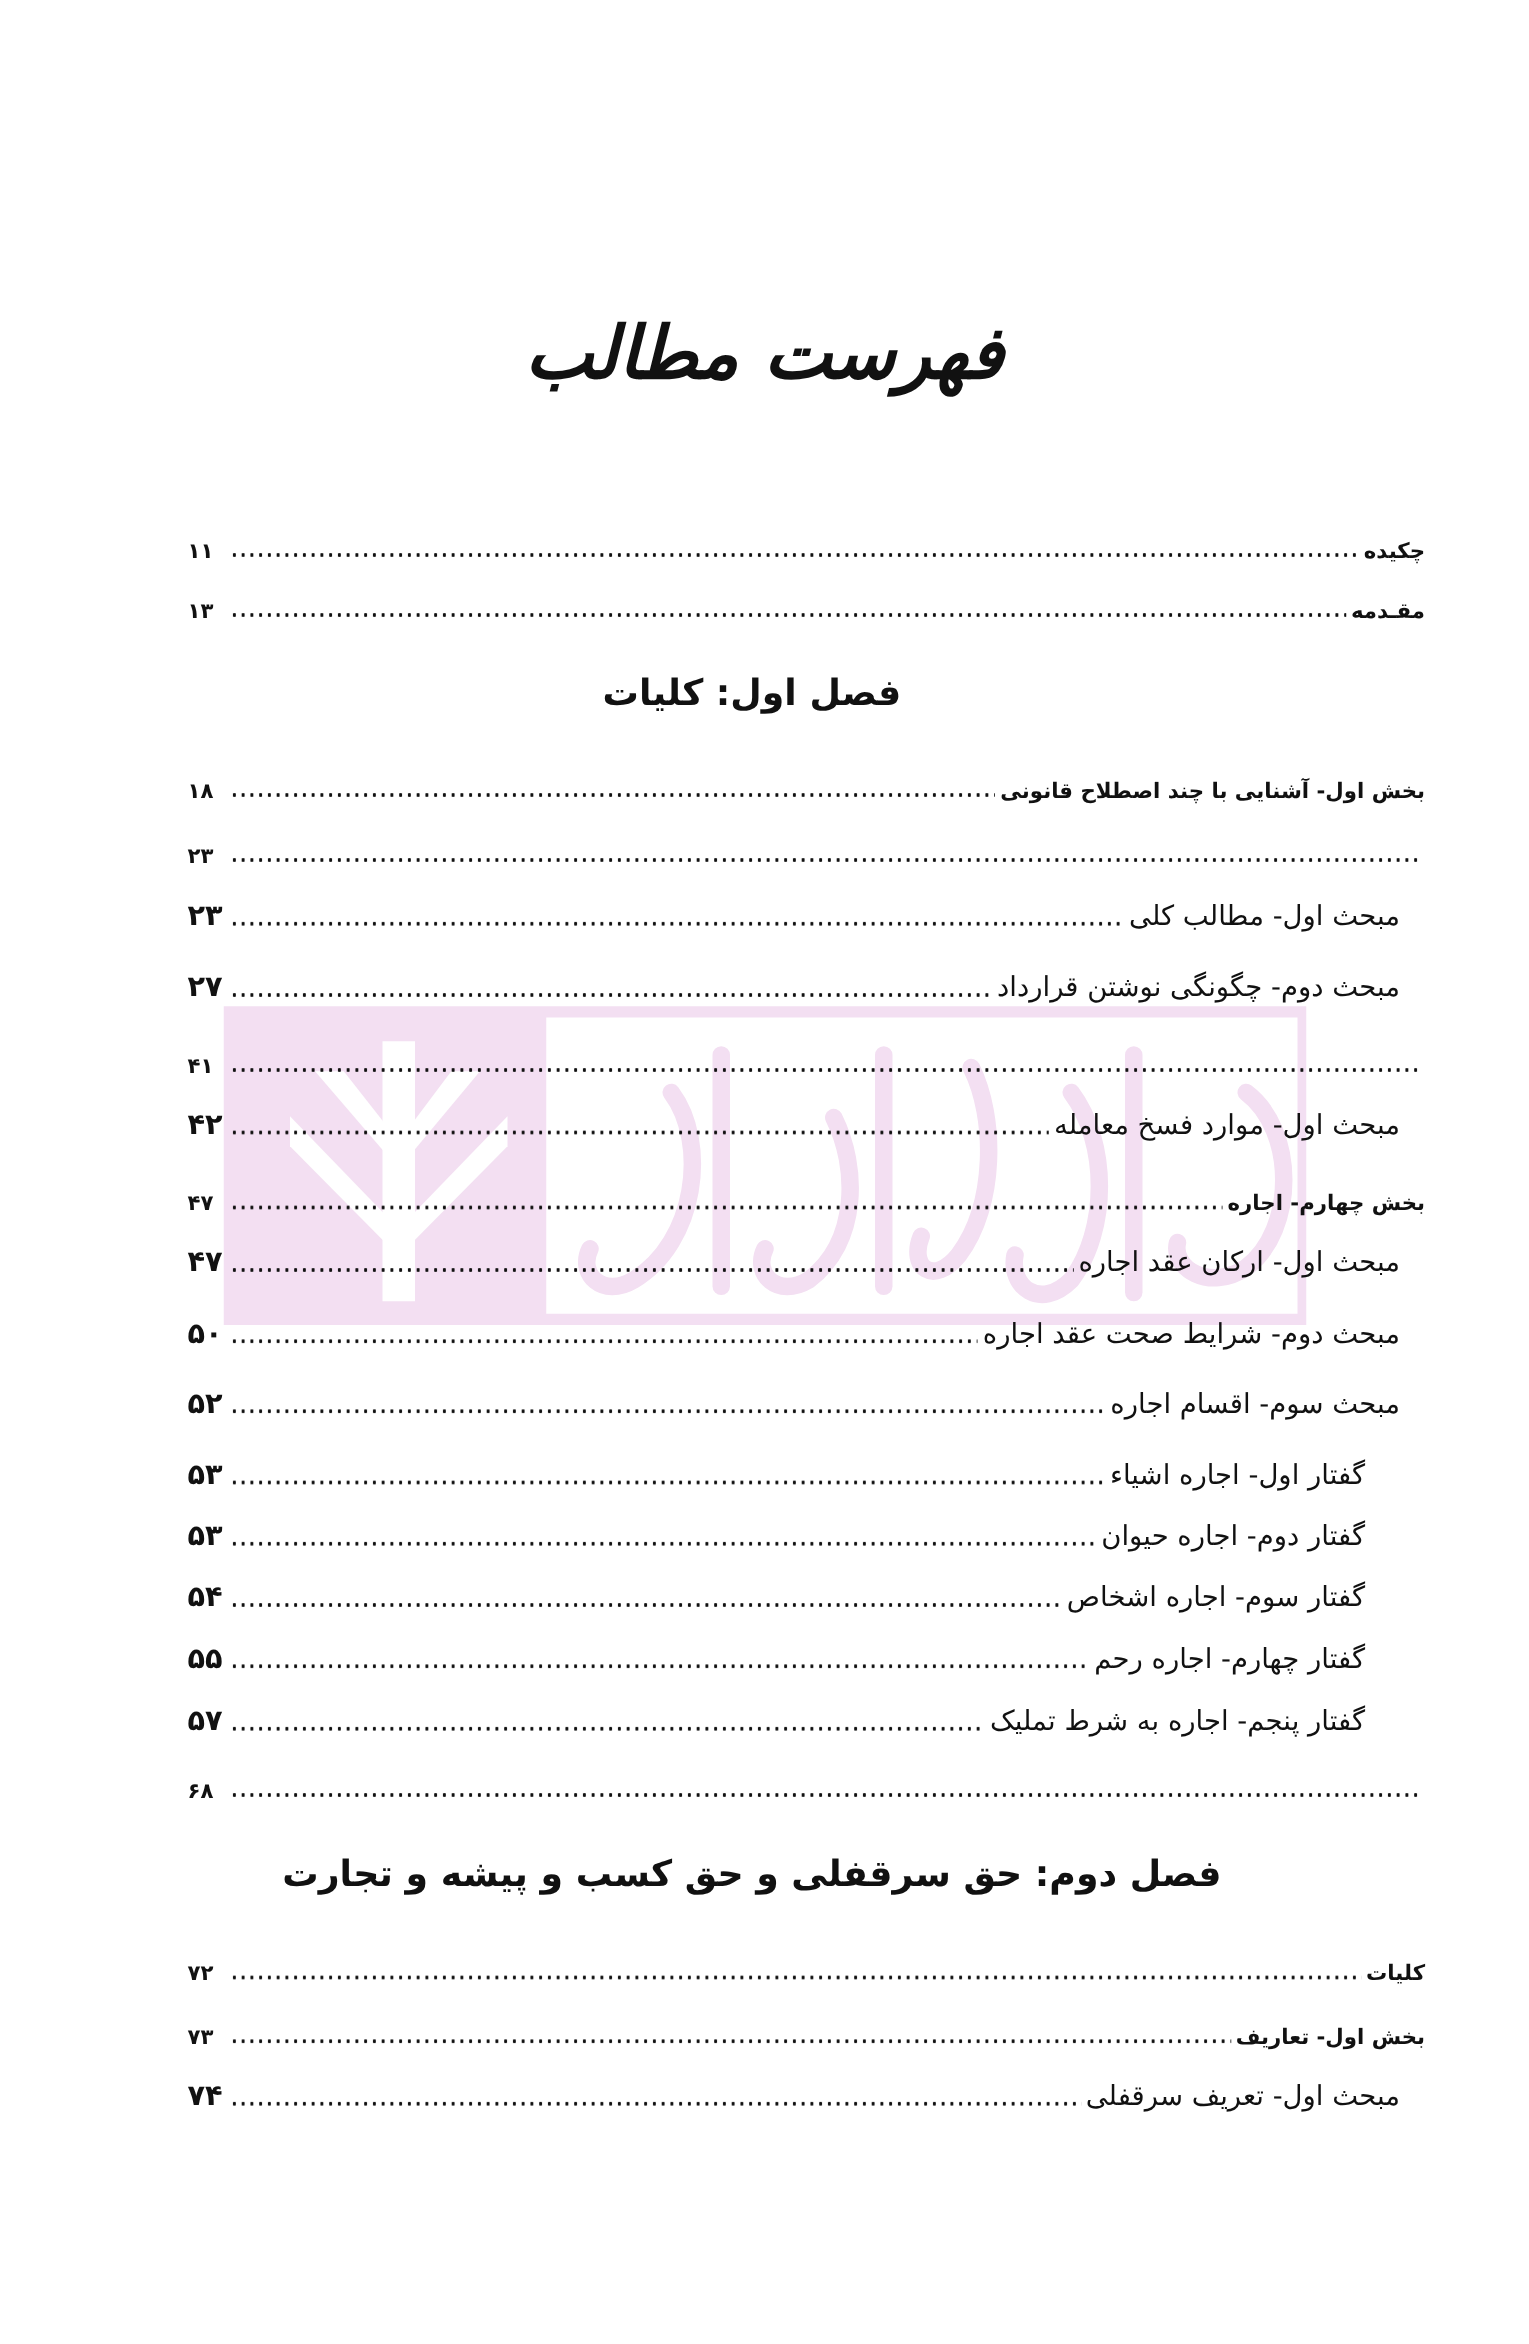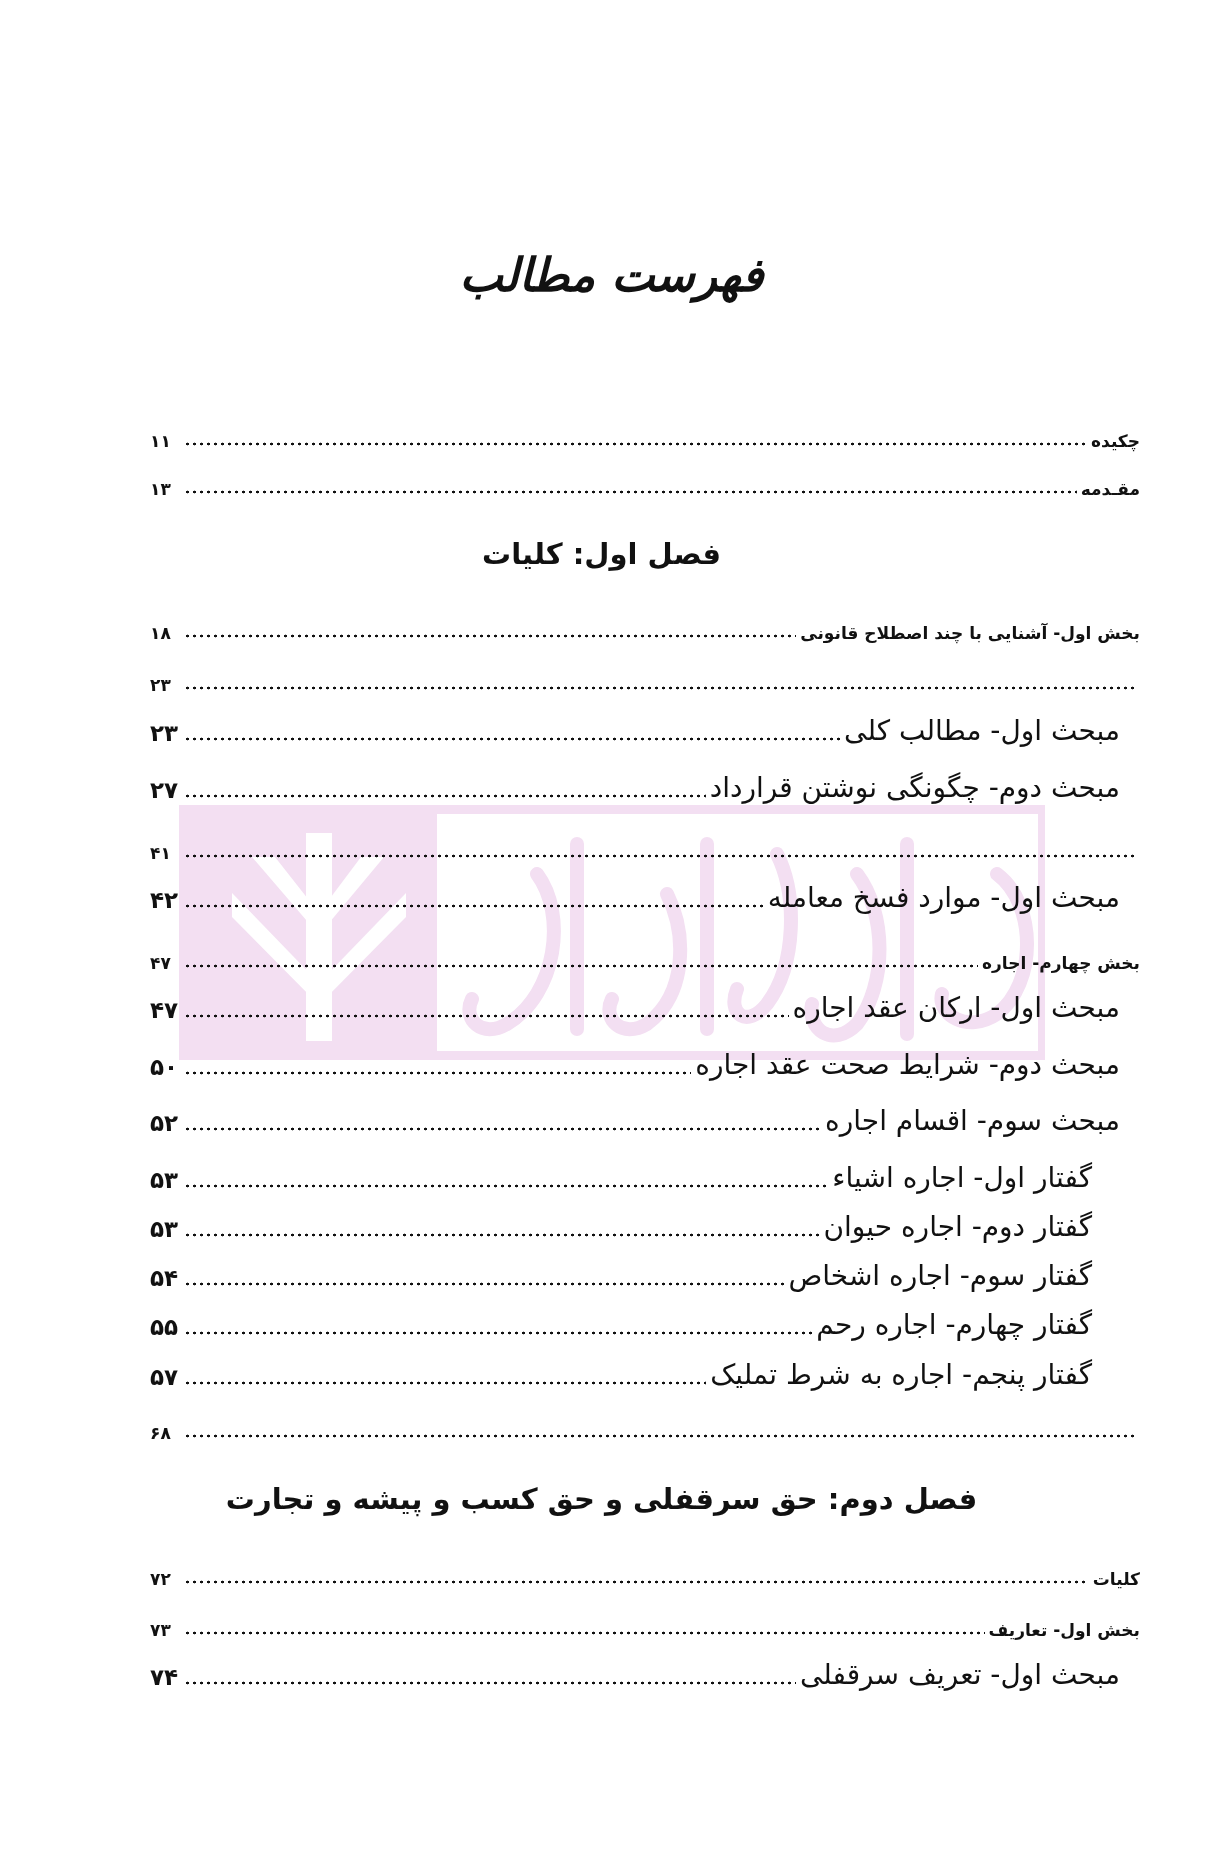--- a/index.html
+++ b/index.html
@@ -8,36 +8,36 @@
   .page { position:absolute; left:0; top:0; width:1223px; height:1875px; }
 
   
   .wm { position:absolute; left:179px; top:805px; width:866px; height:255px;
         background:#f3dff2; z-index:0; }
   .wm-inner { position:absolute; left:258px; top:9px; right:7px; bottom:9px; background:#ffffff; }
   .wm-logo { position:absolute; left:0; top:0; width:258px; height:255px; }
   .wm-text { position:absolute; left:0; top:0; width:100%; height:100%; }
 
   .title { position:absolute; left:0; width:1223px; top:248px; text-align:center;
-           font-family:"DejaVu Serif", serif; font-size:46px; font-weight:bold; font-style:italic;
+           font-family:"DejaVu Serif", serif; font-size:58px; font-weight:bold; font-style:italic;
            direction:rtl; z-index:2; letter-spacing:-1px; }
 
   .heading { position:absolute; left:0; width:1223px; text-align:center; direction:rtl;
              font-size:29px; font-weight:bold; z-index:2; }
 
   .row { position:absolute; left:150px; width:990px; height:40px; display:flex; flex-direction:row-reverse;
          align-items:flex-end; direction:ltr; z-index:2; }
   .row .label { white-space:nowrap; direction:rtl; line-height:1; padding-bottom:2px; }
   .row .leader { flex:1; margin:0 4px; height:40px;
                  background-image: radial-gradient(circle, #111 1.3px, transparent 1.6px);
                  background-size:7px 6px; background-repeat:repeat-x; background-position:left bottom 5px; }
   .row .page-num { white-space:nowrap; direction:rtl; line-height:1; padding-bottom:2px; min-width:30px; text-align:left; }
 
   .lvl-bold .label, .lvl-bold .page-num { font-size:17px; font-weight:bold; }
-  .lvl-sub .label, .lvl-sub .page-num { font-size:28px; }
+  .lvl-sub .label, .lvl-sub .page-num { font-size:22px; }
   .lvl-sub .page-num { font-size:23px; font-weight:bold; }
   .lvl-sub { width:985px; }
   .lvl-sub .label { margin-right:-2px; }
   .indent1 { width:968px; }
   .indent2 { width:940px; }
 </style>
 </head>
 <body>
 
 <div class="page">

